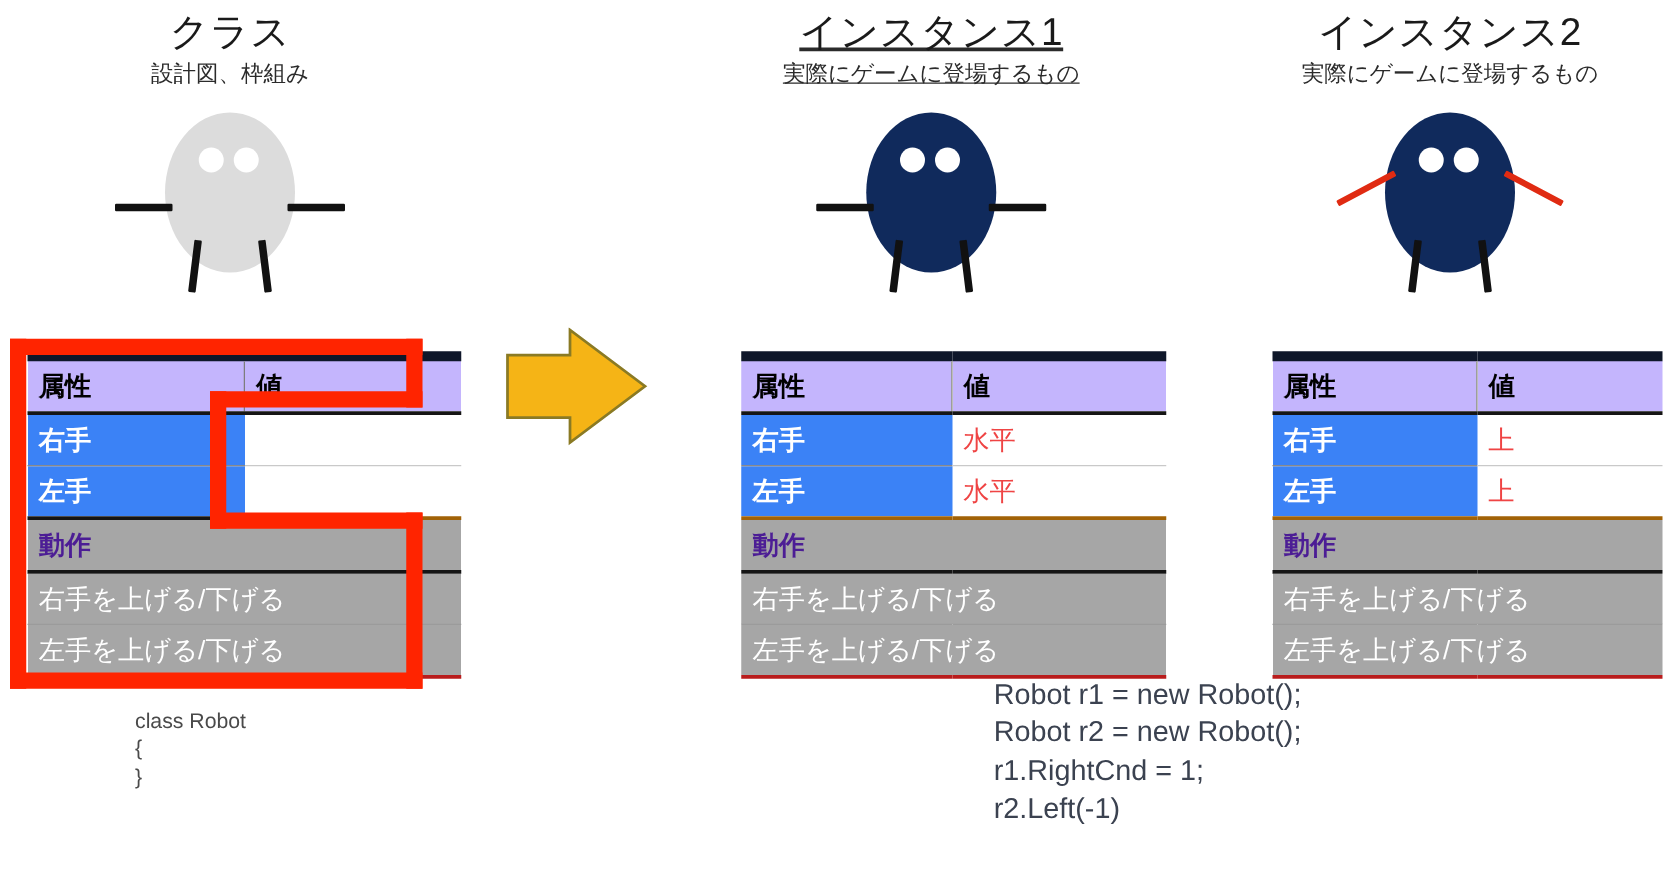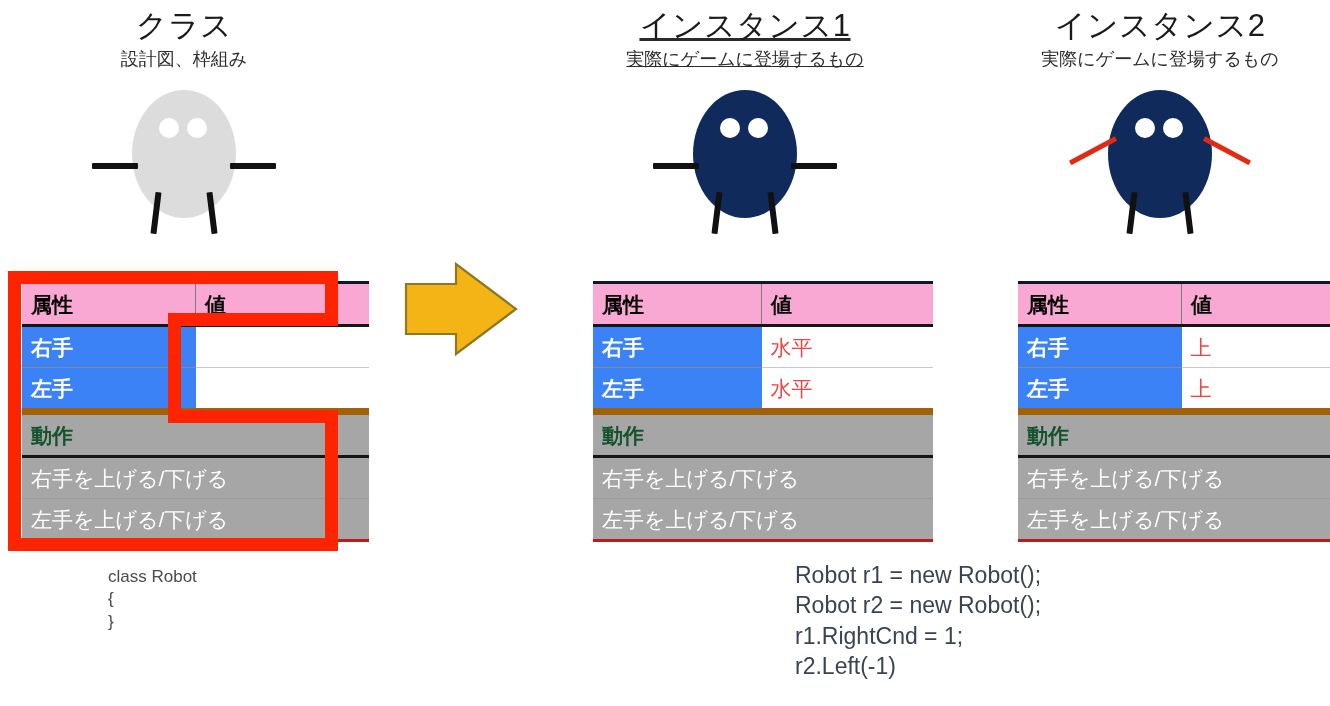--- a/index.html
+++ b/index.html
@@ -105,45 +105,45 @@
   }
   .tbl td {
     padding: 0 9px;
     height: 40px;
     vertical-align: middle;
     line-height: 1;
     white-space: nowrap;
     overflow: hidden;
   }
   .c-hdr {
-    background: #f9a8d4;
+    background: #c4b5fd;
     color: #000000;
     font-weight: bold;
-    border-top: 3px solid #0f172a;
+    border-top: 8px solid #0f172a;
     border-bottom: 3px solid #151515;
   }
   .c-hdr.sep { border-left: 1px solid #7d7d7d; }
   .c-attr {
     background: #3b82f6;
     color: #ffffff;
     font-weight: bold;
   }
   .c-attr.line { border-bottom: 1px solid #8a8a8a; }
   .c-val {
     background: #ffffff;
     color: #ef4444;
     font-weight: normal;
   }
   .c-val.line { border-bottom: 1px solid #c9c9c9; }
   .c-val.blank { background: #ffffff; }
   .c-section {
     background: #a6a6a6;
-    color: #14532d;
+    color: #4c1d95;
     font-weight: bold;
-    border-top: 7px solid #a16207;
+    border-top: 3px solid #a16207;
     border-bottom: 3px solid #151515;
   }
   .c-method {
     background: #a6a6a6;
     color: #ffffff;
     font-weight: normal;
   }
   .c-method.line { border-bottom: 1px solid #9b9b9b; }
   .c-method.last { border-bottom: 3px solid #b91c1c; }
 
@@ -321,16 +321,16 @@
   </tr>
   <tr>
     <td class="c-method line" colspan="2">右手を上げる/下げる</td>
   </tr>
   <tr>
     <td class="c-method last" colspan="2">左手を上げる/下げる</td>
   </tr>
 </tbody>
   </table>
 
-<div class="code" style="left:795px; top:560px;">Robot r1 = new Robot();
+<div class="code" style="left:795px; top:540px;">Robot r1 = new Robot();
 Robot r2 = new Robot();
 r1.RightCnd = 1;
 r2.Left(-1)</div>
 
 </body></html>

